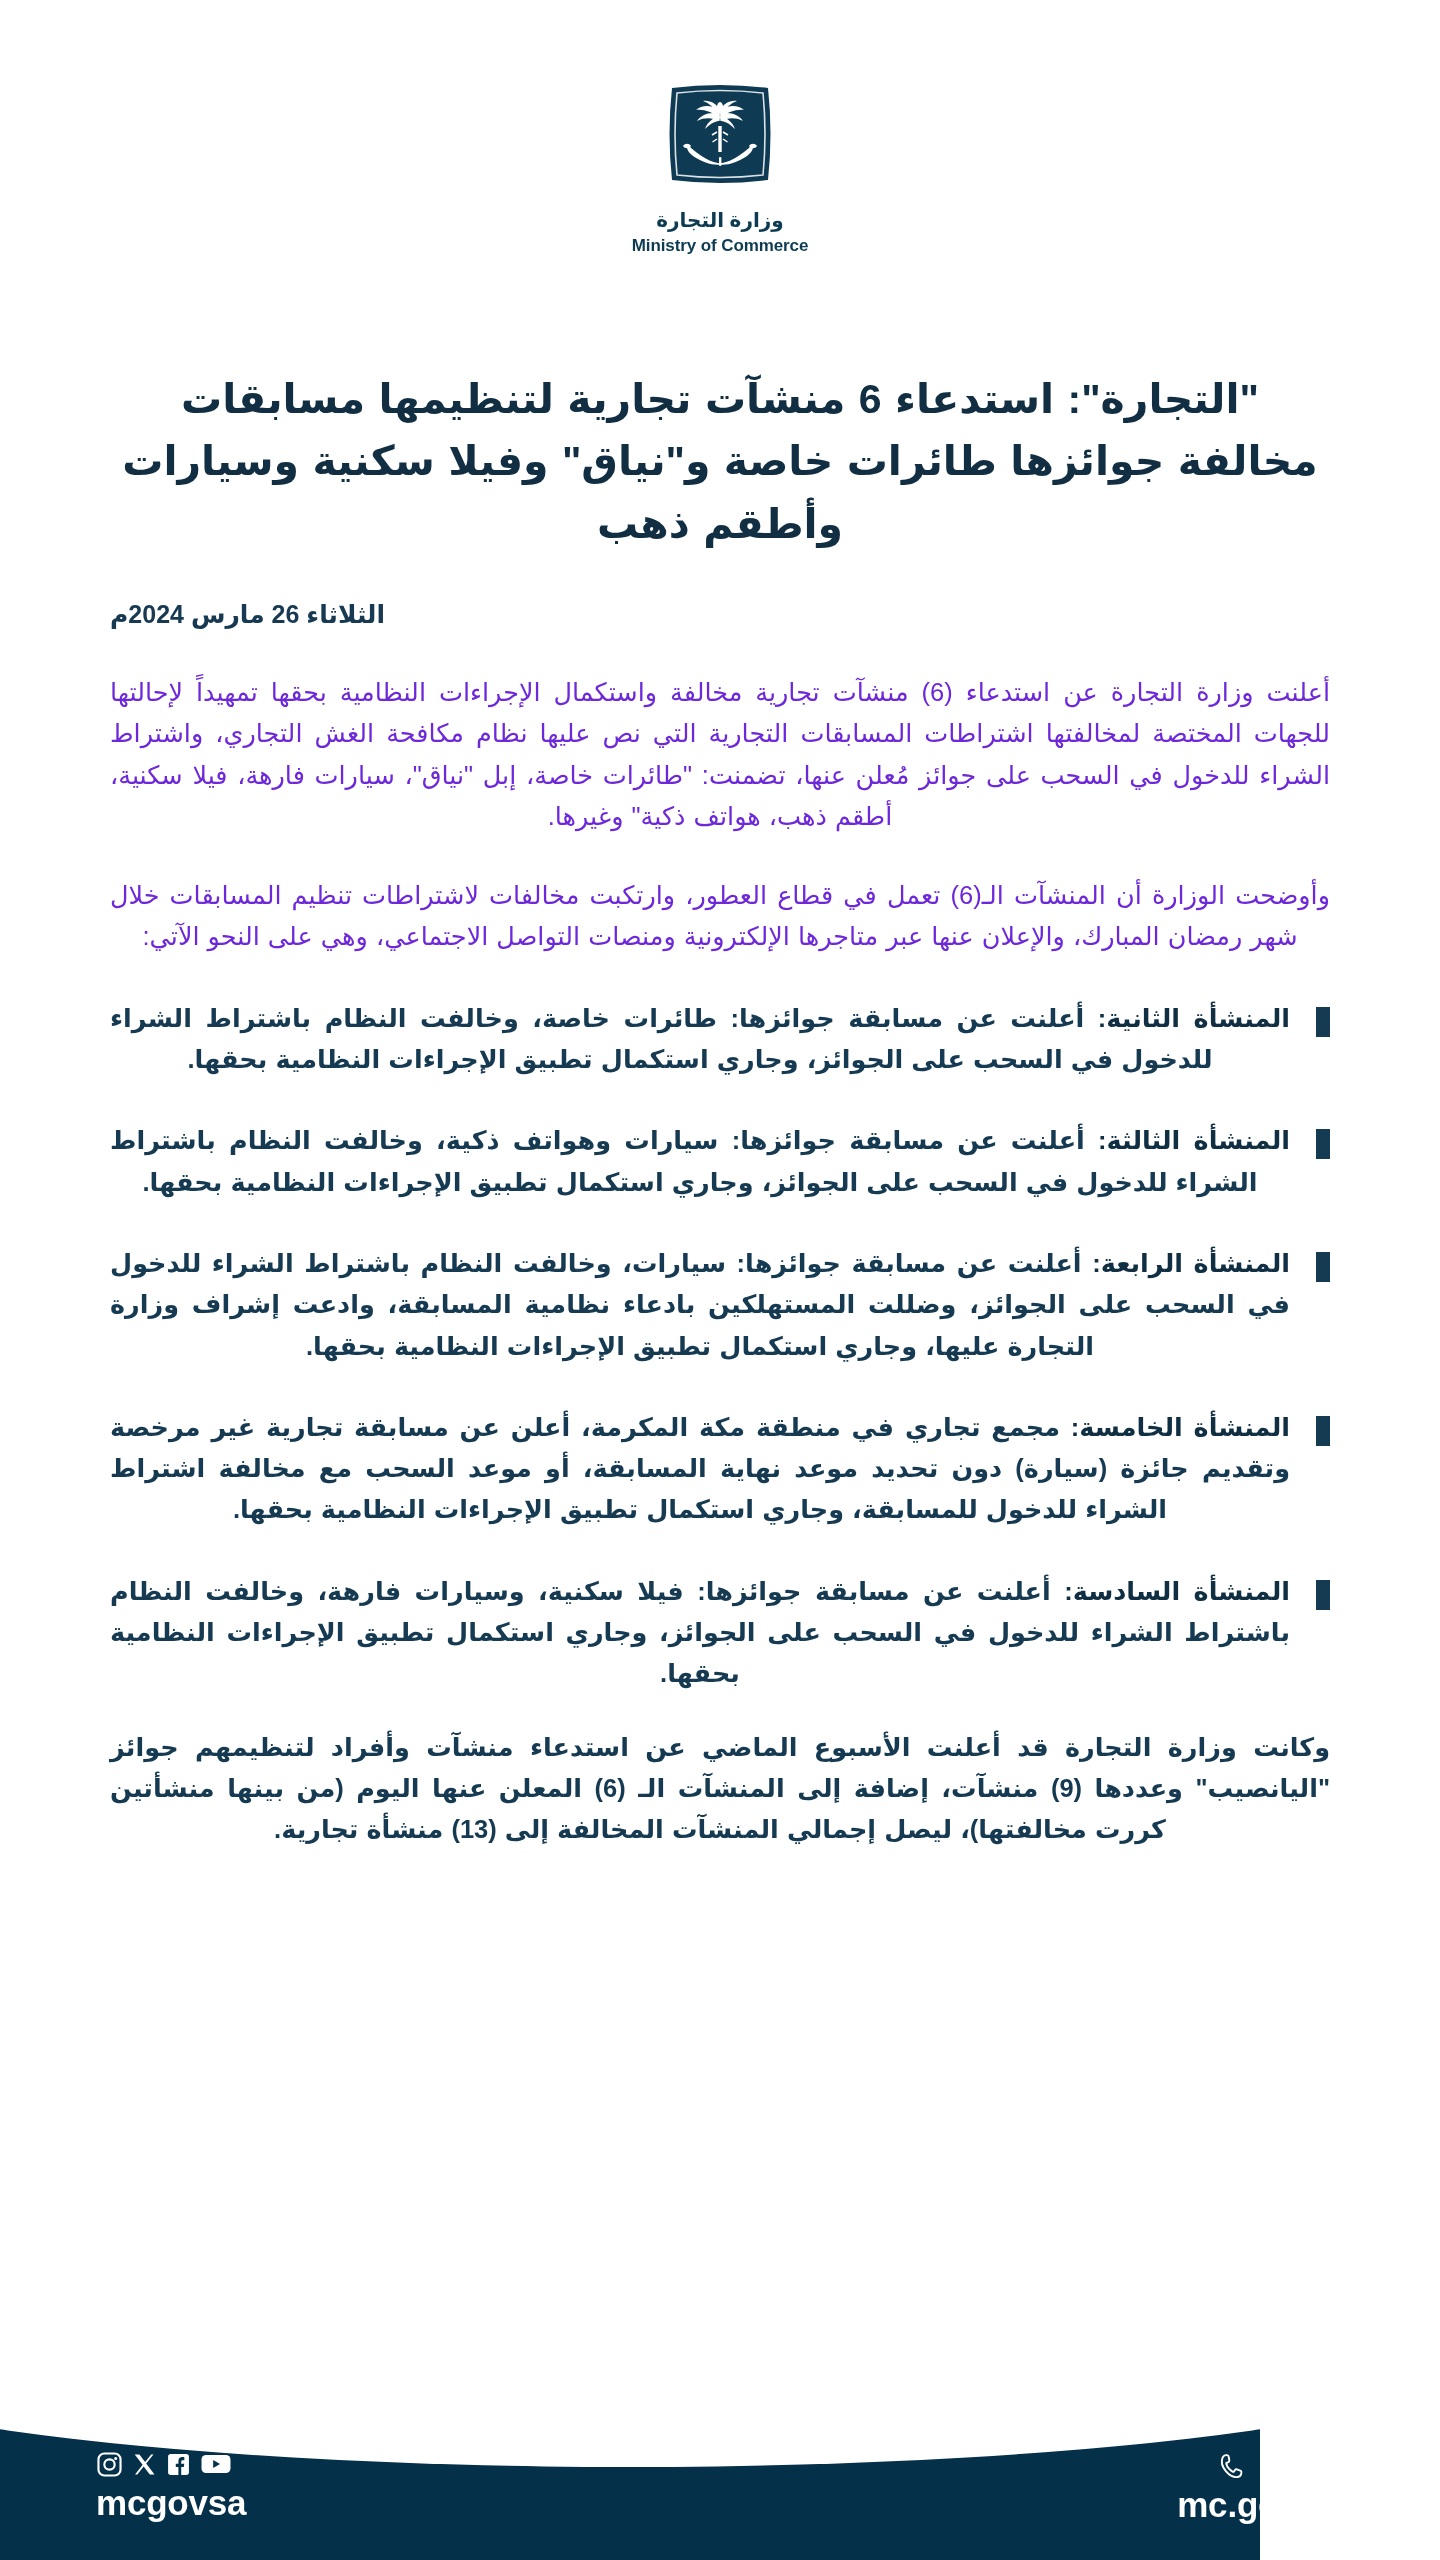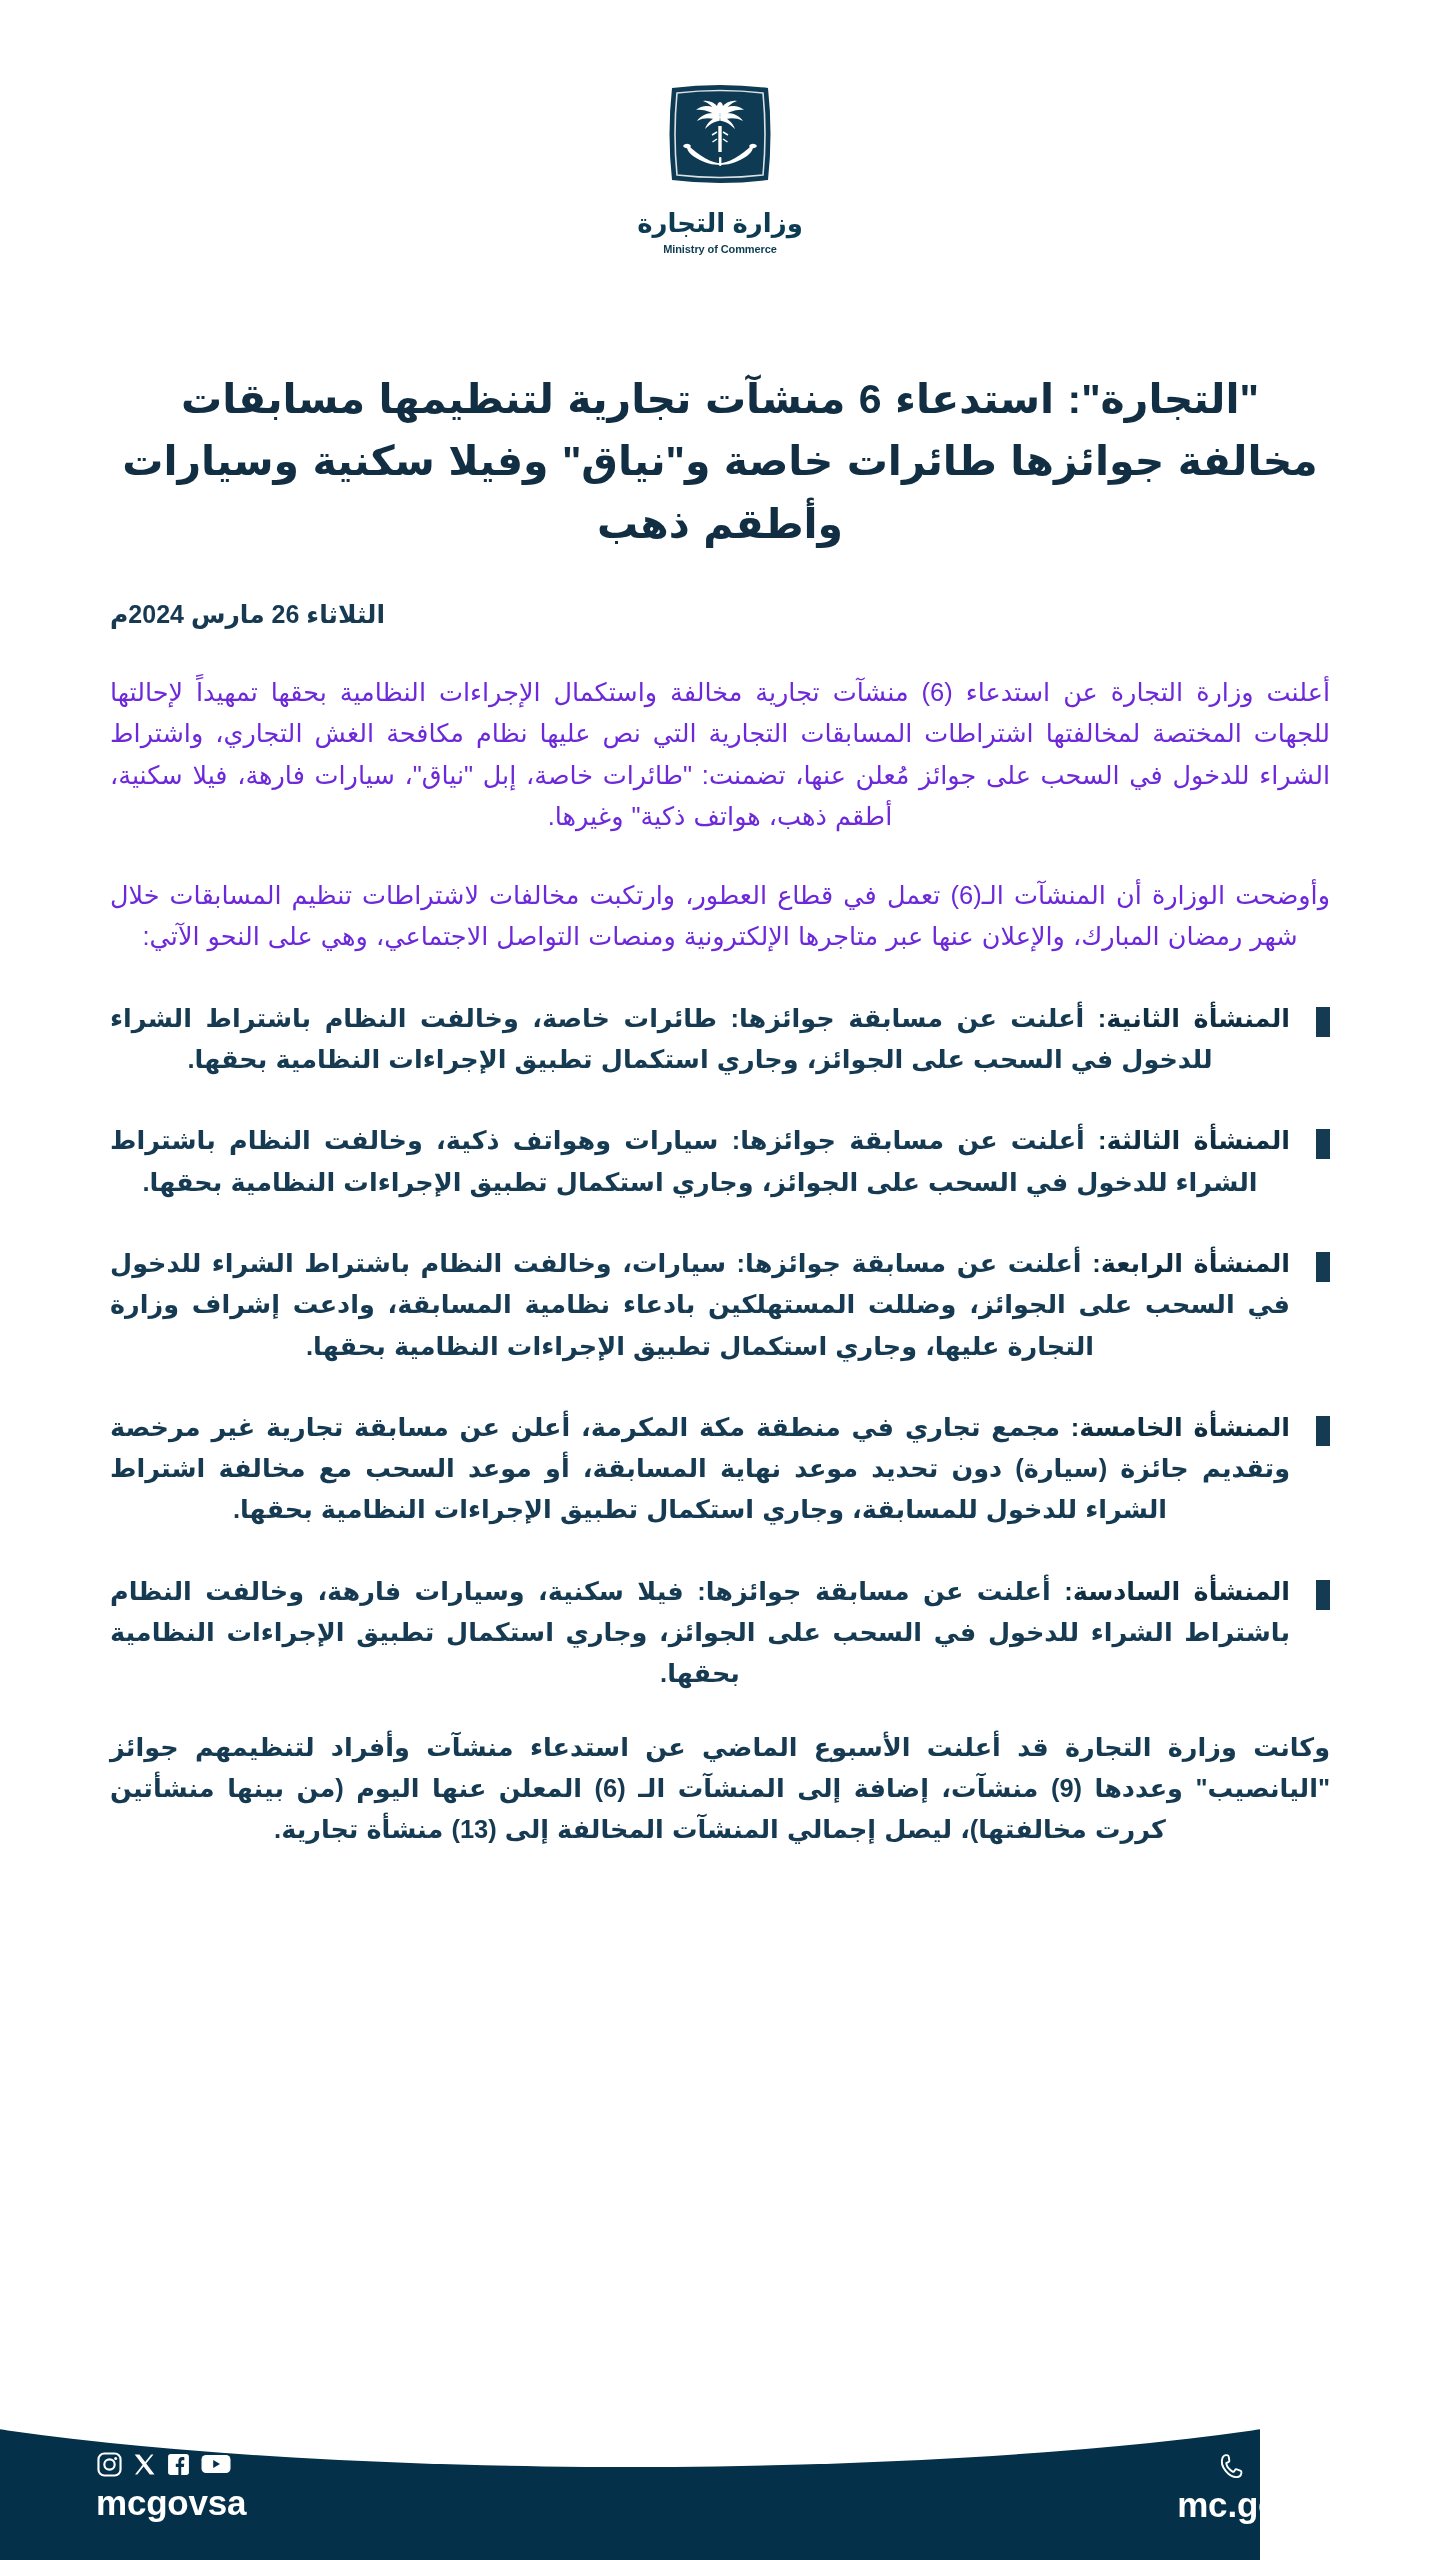--- a/index.html
+++ b/index.html
@@ -27,29 +27,29 @@
     display:flex;
     flex-direction:column;
     align-items:center;
   }
   .emblem {
     width:114px; height:112px;
     display:block;
   }
   .logo-ar {
     margin-top:18px;
-    font-size:26px;
+    font-size:20px;
     font-weight:700;
     color:#0d3c52;
     letter-spacing:0.5px;
     direction:rtl;
   }
   .logo-en {
     margin-top:4px;
-    font-size:11px;
+    font-size:17px;
     font-weight:700;
     color:#0d3c52;
     direction:ltr;
     letter-spacing:-0.1px;
   }
 
   
   .headline {
     position:absolute;
     top:368px;

